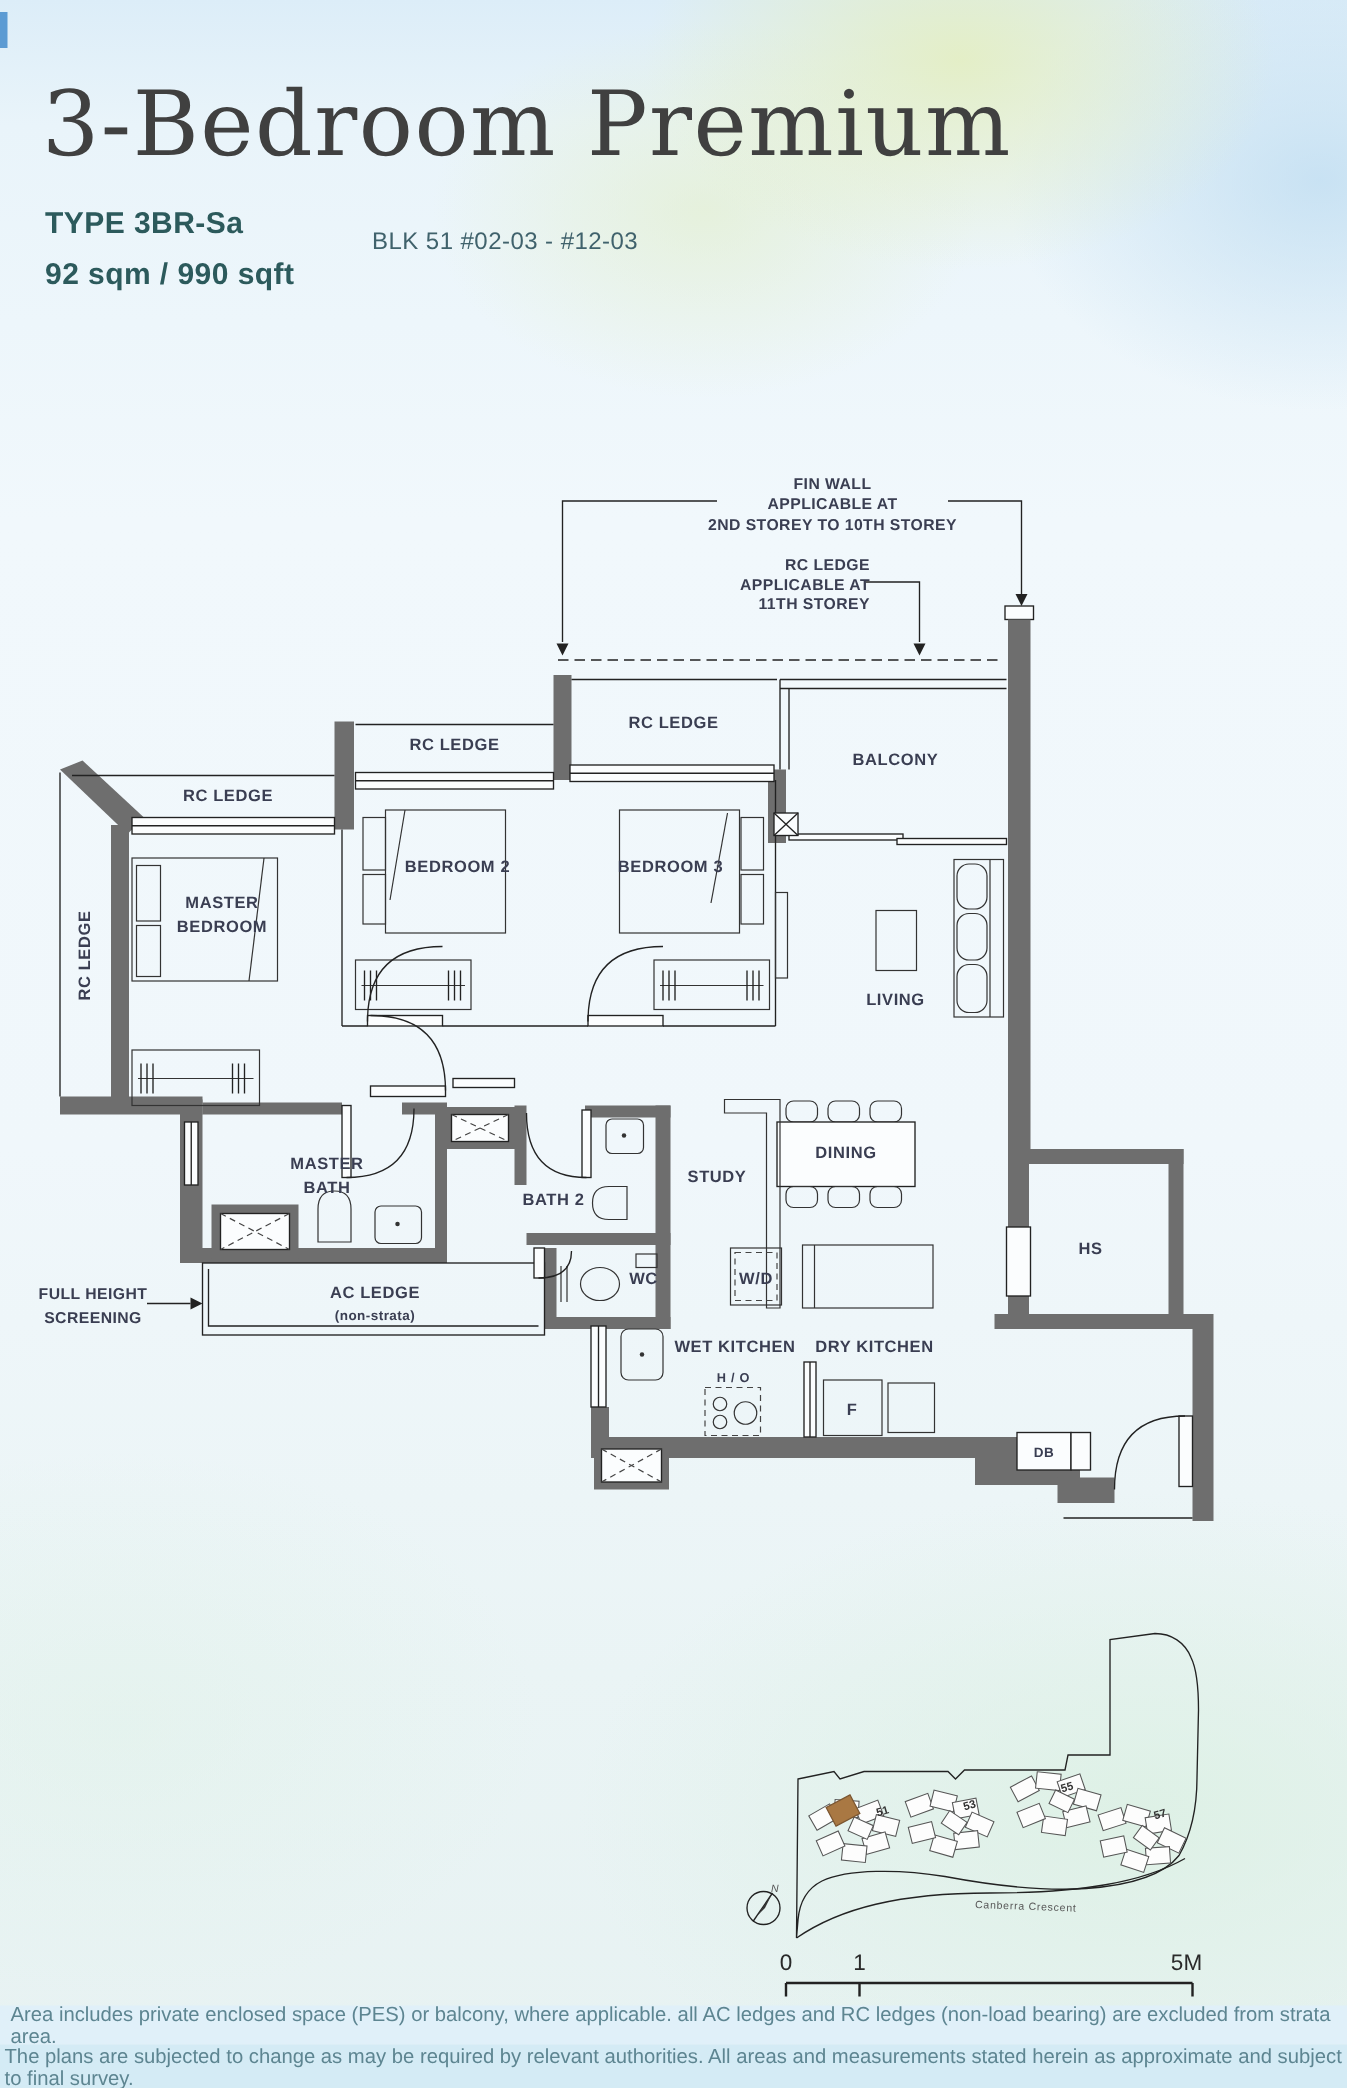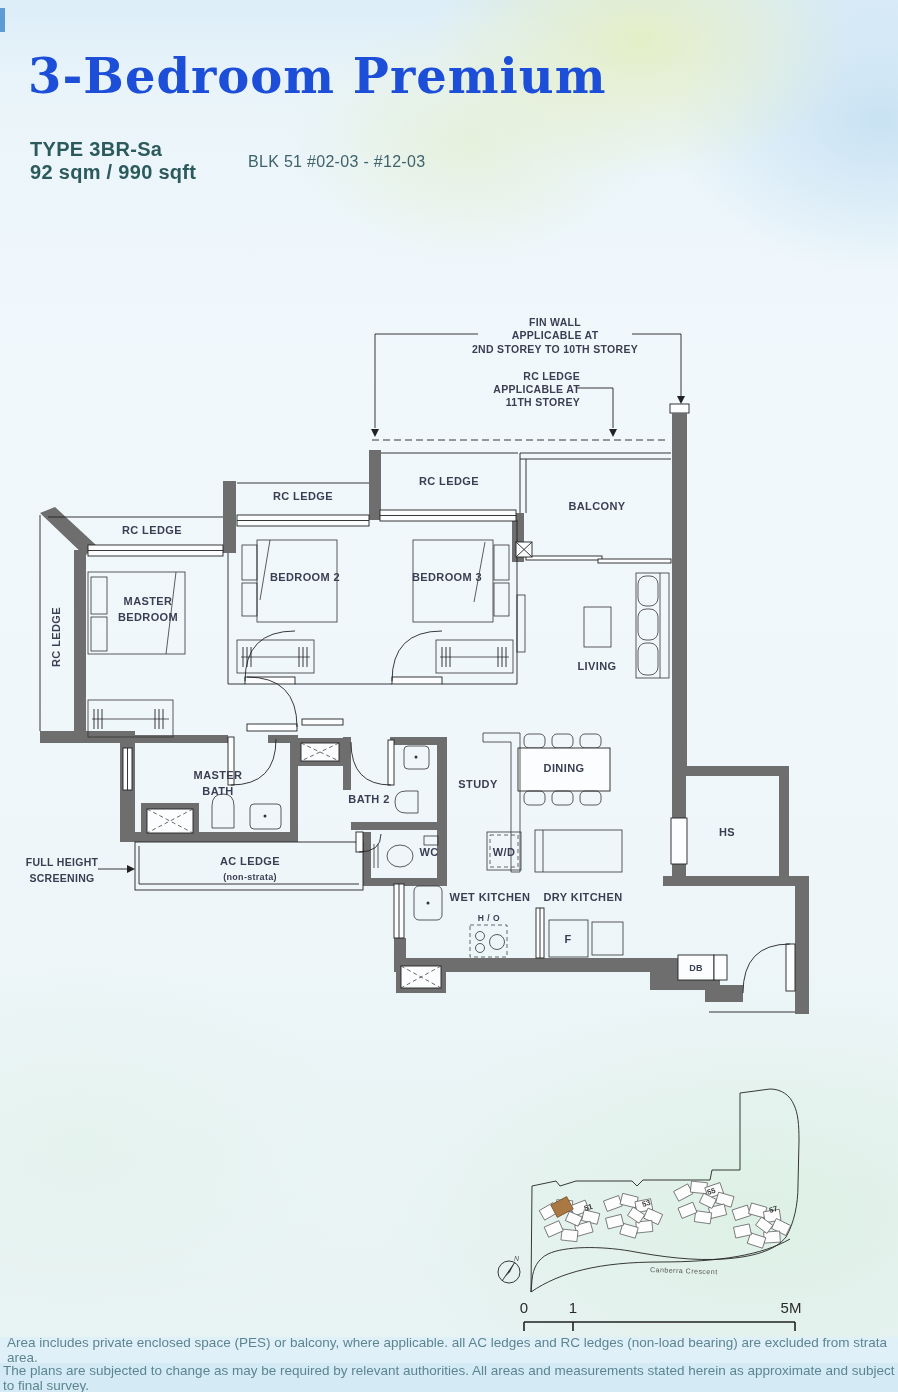--- a/index.html
+++ b/index.html
@@ -7,23 +7,23 @@
     font-family:"Liberation Sans",sans-serif;
     background:
       radial-gradient(ellipse 300px 200px at 640px 40px, rgba(228,238,190,.85), rgba(228,238,190,0) 70%),
       radial-gradient(ellipse 260px 180px at 470px 140px, rgba(226,238,200,.6), rgba(226,238,200,0) 70%),
       radial-gradient(ellipse 300px 220px at 880px 120px, rgba(186,218,240,.7), rgba(186,218,240,0) 70%),
       radial-gradient(ellipse 520px 300px at 760px 1210px, rgba(219,240,226,.8), rgba(219,240,226,0) 72%),
       radial-gradient(ellipse 400px 260px at 80px 1150px, rgba(224,242,232,.5), rgba(224,242,232,0) 70%),
       linear-gradient(180deg,#dcedf8 0%,#e9f4fa 6%,#f1f8fc 25%,#f0f7fb 55%,#eaf4f5 80%,#e7f2f2 100%);}
   .corner-tab{position:absolute;left:0;top:8px;width:5px;height:24px;background:#5c9bd3;}
   .title{position:absolute;left:28px;top:48px;font-family:"DejaVu Serif",serif;
-    font-size:48px;font-weight:700;color:#1d4ed8;letter-spacing:1px;}
+    font-size:60px;font-weight:400;color:#404040;letter-spacing:1px;}
   .type-line{position:absolute;left:30px;top:138px;font-size:20px;font-weight:bold;color:#2c5a5c;letter-spacing:.3px;}
-  .area-line{position:absolute;left:30px;top:161px;font-size:20px;font-weight:bold;color:#2c5a5c;letter-spacing:.3px;}
+  .area-line{position:absolute;left:30px;top:172px;font-size:20px;font-weight:bold;color:#2c5a5c;letter-spacing:.3px;}
   .blk-line{position:absolute;left:248px;top:141px;font-size:16px;font-weight:400;color:#40626c;letter-spacing:.3px;margin-top:12px;}
   svg{position:absolute;left:0;top:0;}
   svg text{font-family:"Liberation Sans",sans-serif;fill:#3a3e52;}
   .lbl{font-size:11px;font-weight:600;letter-spacing:.4px;}
   .lbl-sm{font-size:9px;font-weight:600;letter-spacing:.3px;}
   .lbl-xs{font-size:8.5px;font-weight:600;letter-spacing:.5px;}
   .ann{font-size:10.5px;font-weight:600;letter-spacing:.3px;}
   .map-num{font-size:7.5px;font-weight:600;fill:#333;}
   .map-road{font-size:7px;fill:#555;letter-spacing:.5px;}
   .scale-num{font-size:15px;fill:#2a2a2a;}

